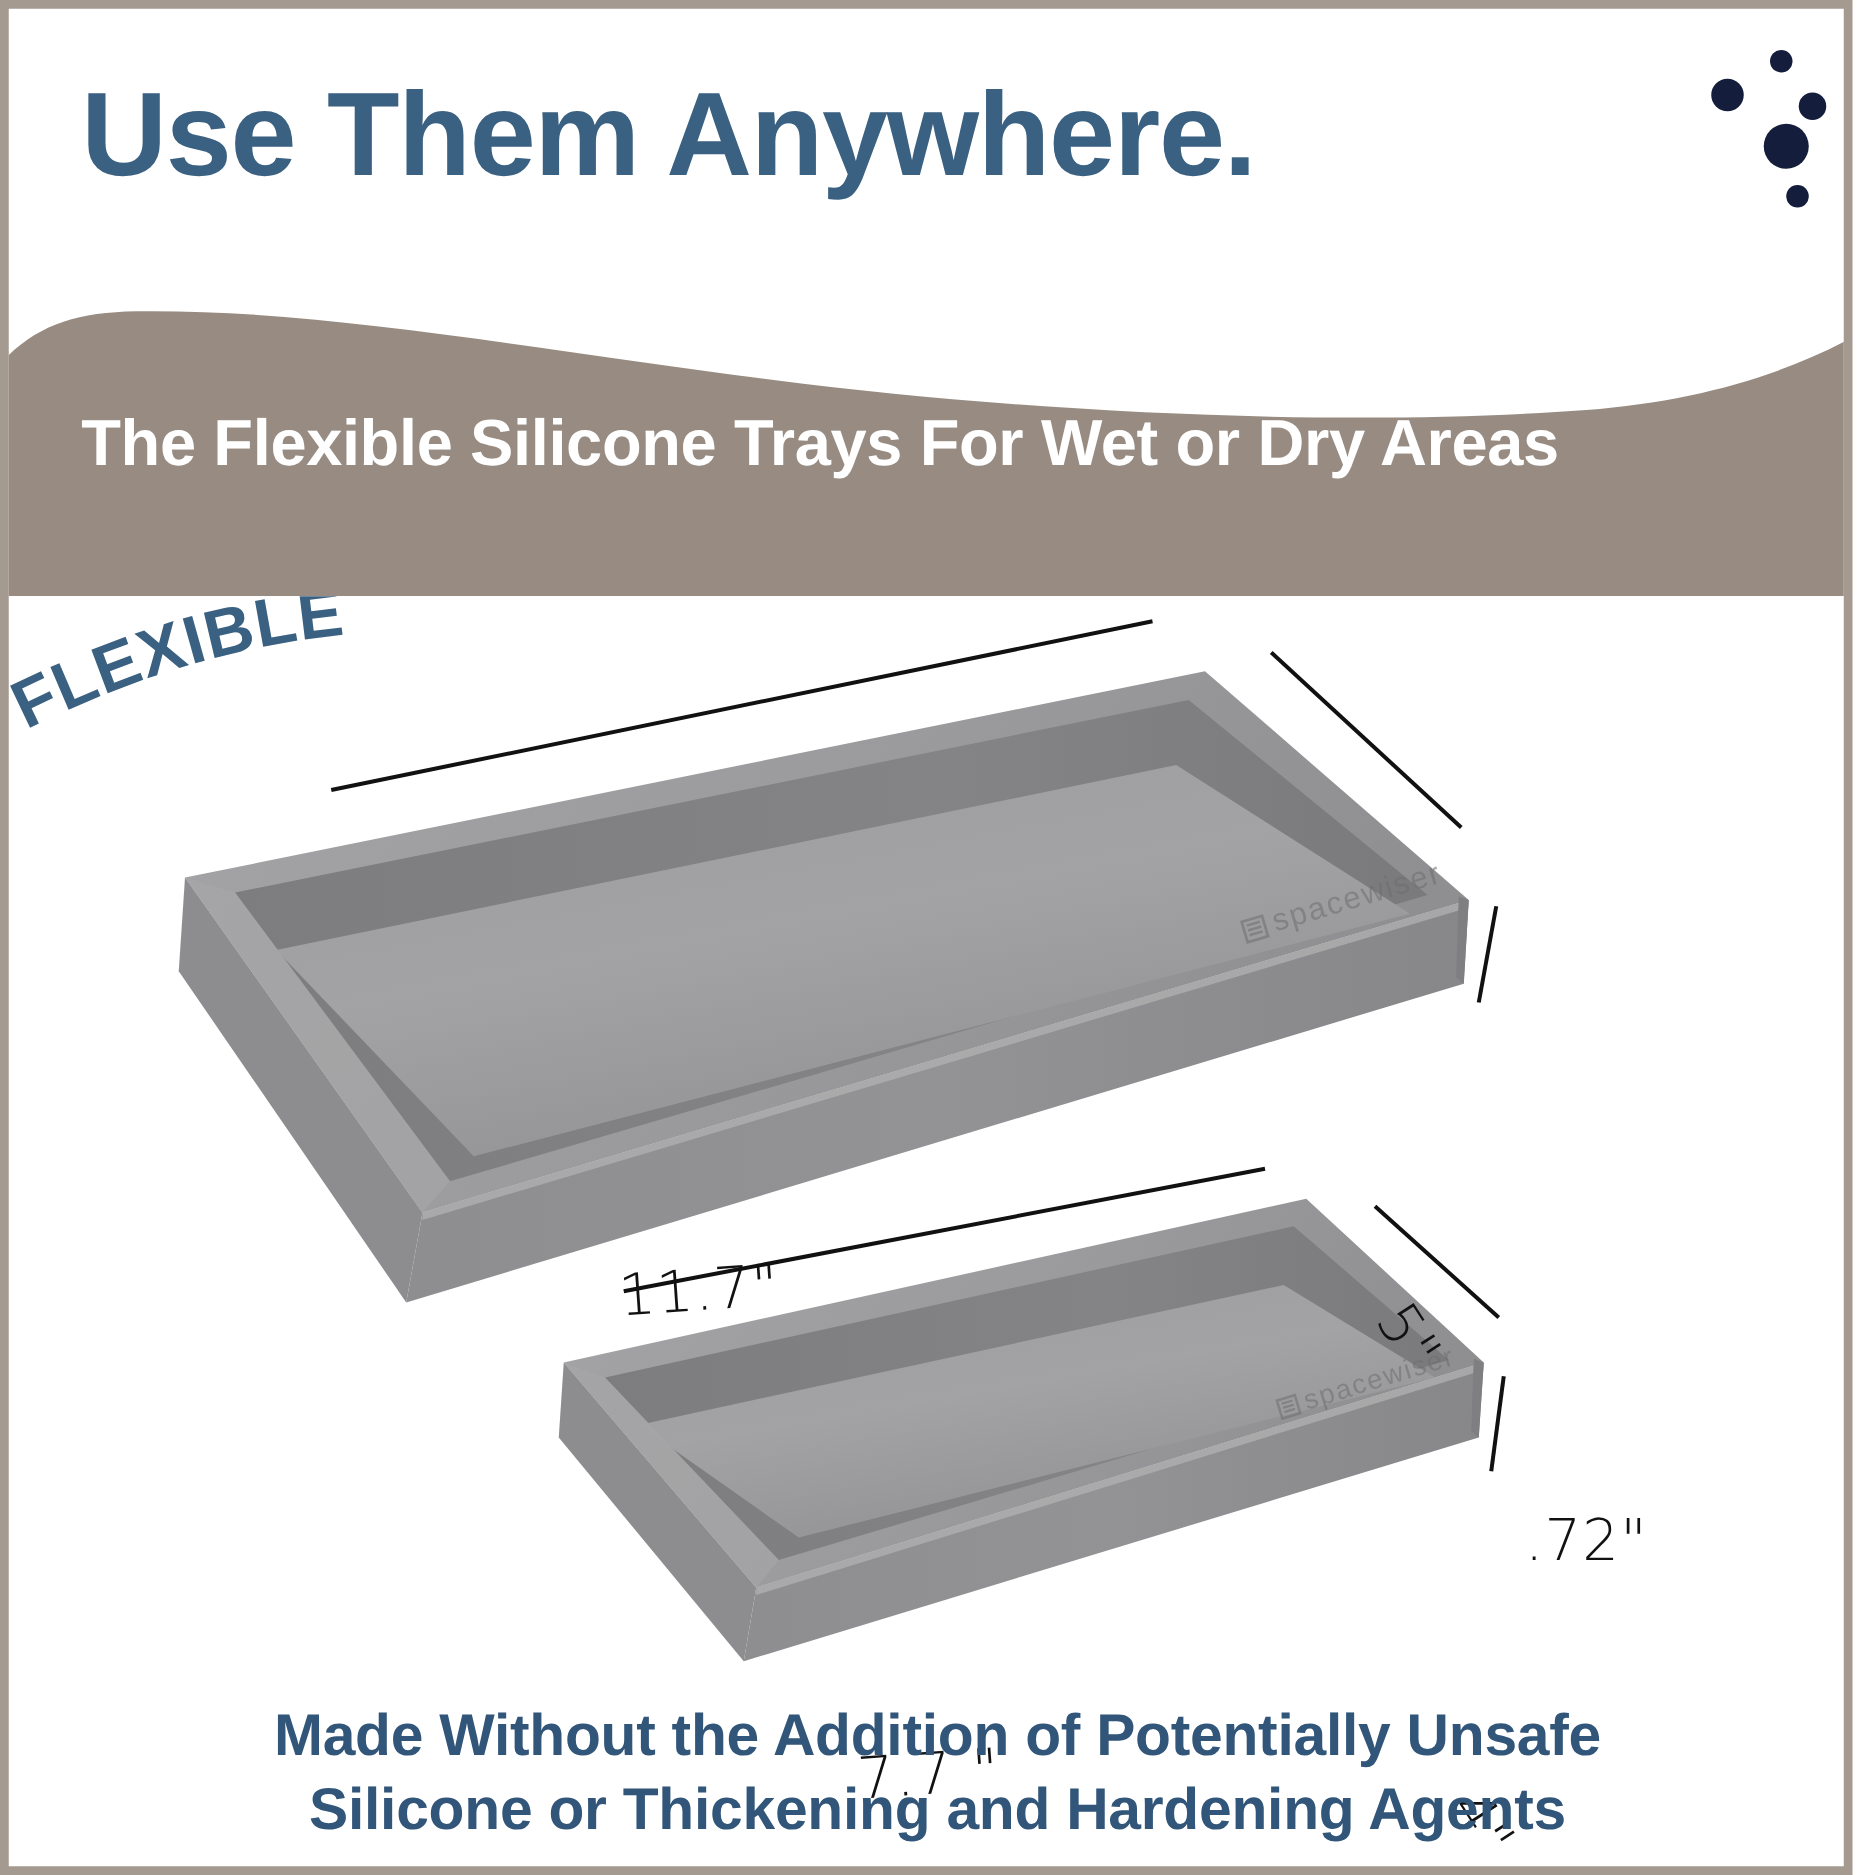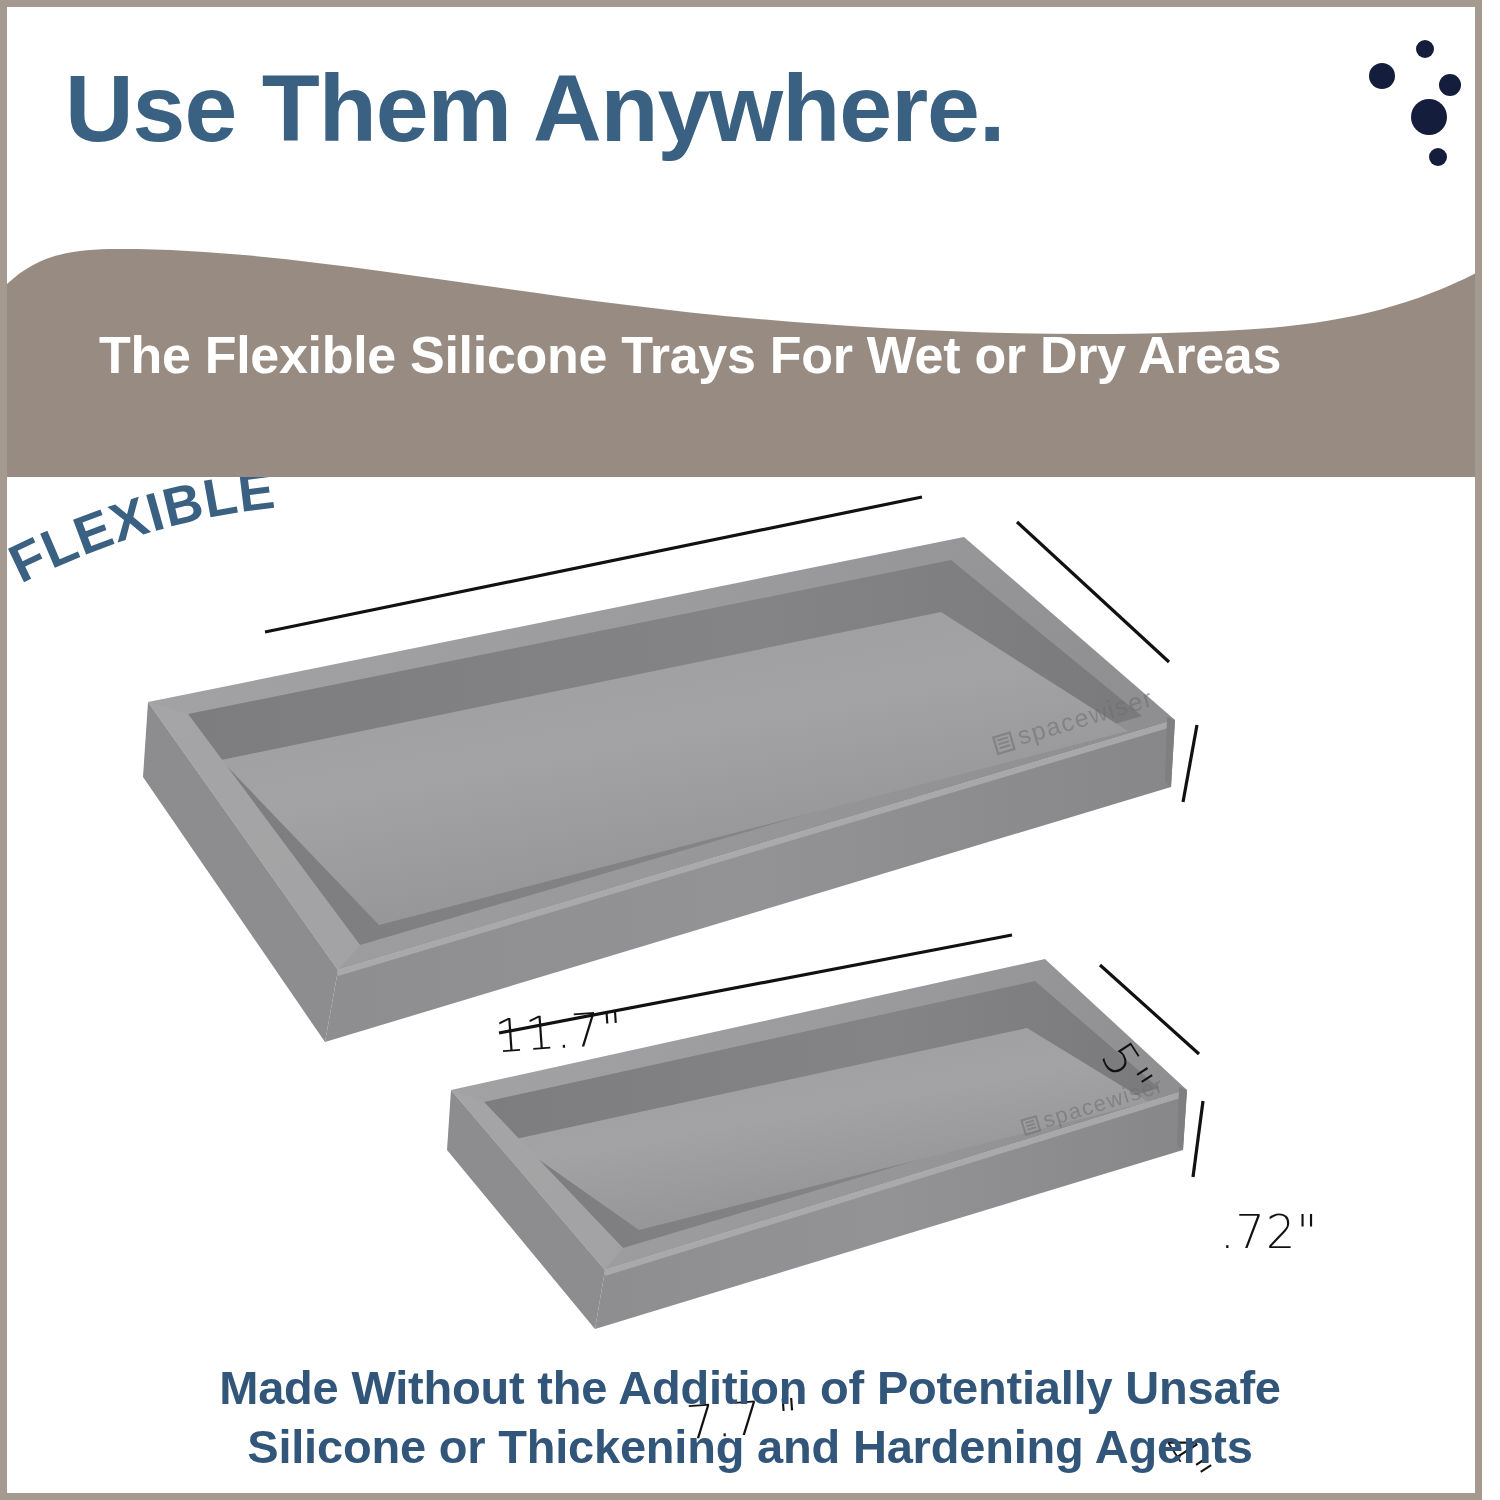--- a/index.html
+++ b/index.html
@@ -45,21 +45,20 @@
   #banner svg { position:absolute; left:0; top:0; }
   #banner-text {
     position:absolute;
     left:66px; top:93px;
     width:1390px;
     font-size:52px;
     font-weight:bold;
     color:#ffffff;
     white-space:nowrap;
     letter-spacing:-0.3px;
-    margin-left:34px;
   }
 
   
   #stage { position:absolute; left:0; top:470px; width:1486px; height:900px; }
   #stage svg { position:absolute; left:0; top:0; }
 
   .dimlabel {
     position:absolute;
     font-family:"DejaVu Sans", sans-serif;
     color:#111111;

